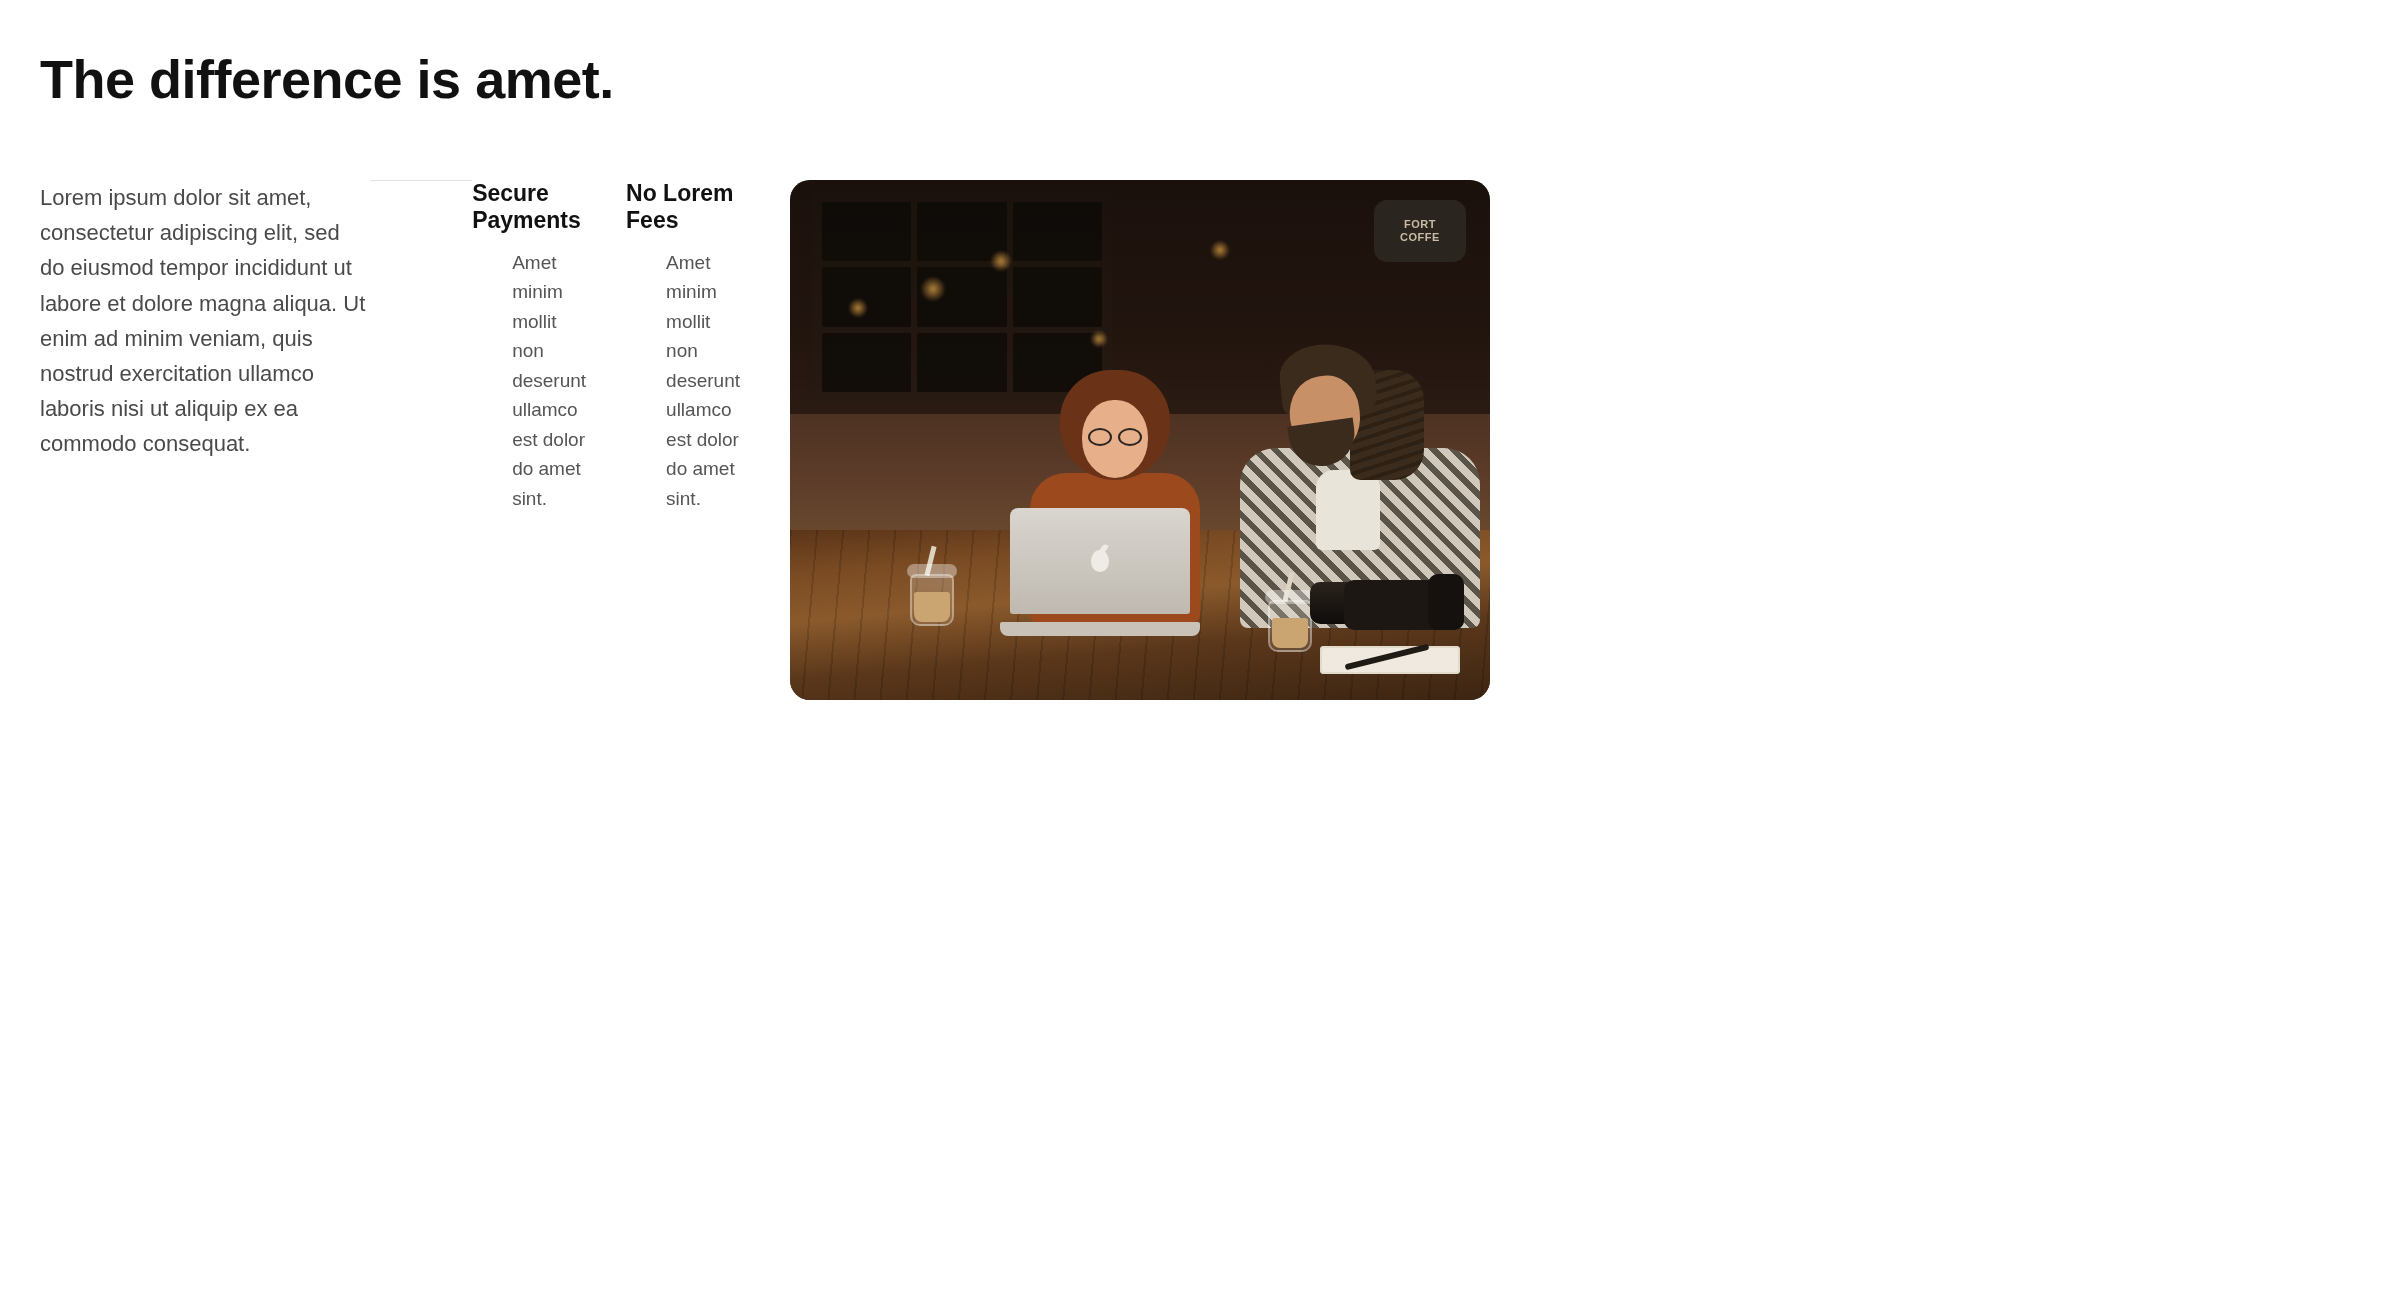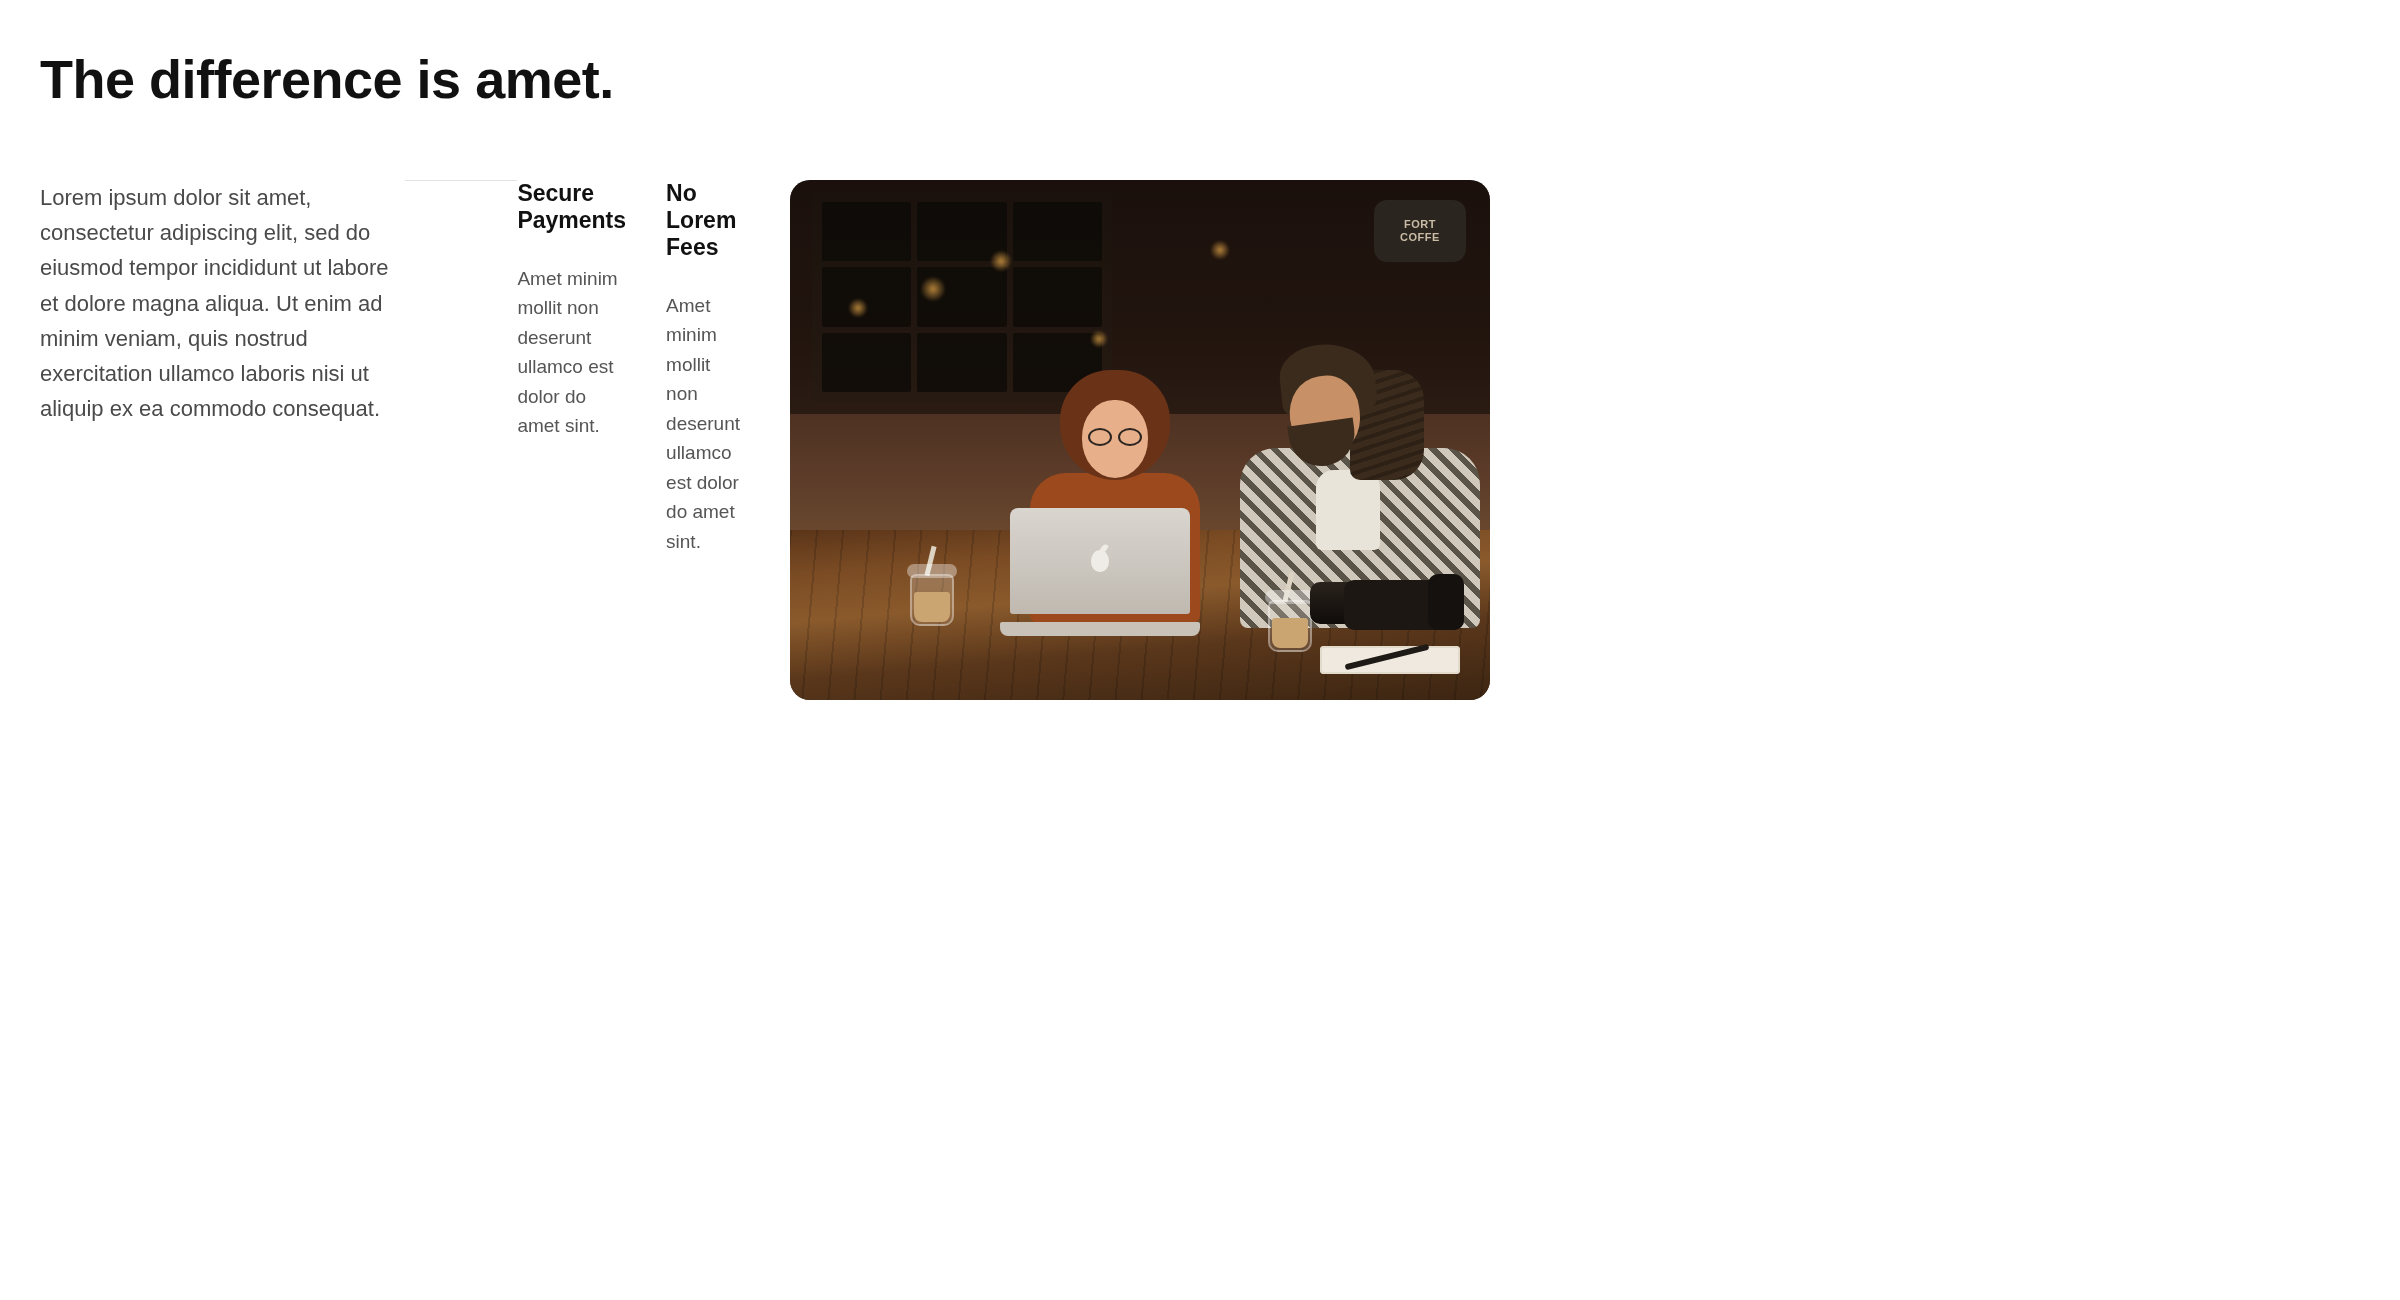--- a/index.html
+++ b/index.html
@@ -43,27 +43,28 @@
   }
   .features {
     display: flex;
     gap: 40px;
   }
   .feature { flex: 1; }
   .feature-title {
     font-size: 23px;
     font-weight: 600;
     color: #111;
-    margin-bottom: 30px;
+    margin-bottom: 14px;
   }
   .feature-desc {
     font-size: 19px;
     line-height: 1.55;
     color: #555;
     font-weight: 400;
+    margin-left: 40px;
   }
   .right-col {
     flex: 0 0 700px;
   }
   .hero-img {
     width: 700px;
     height: 520px;
     border-radius: 20px;
     overflow: hidden;
     position: relative;

